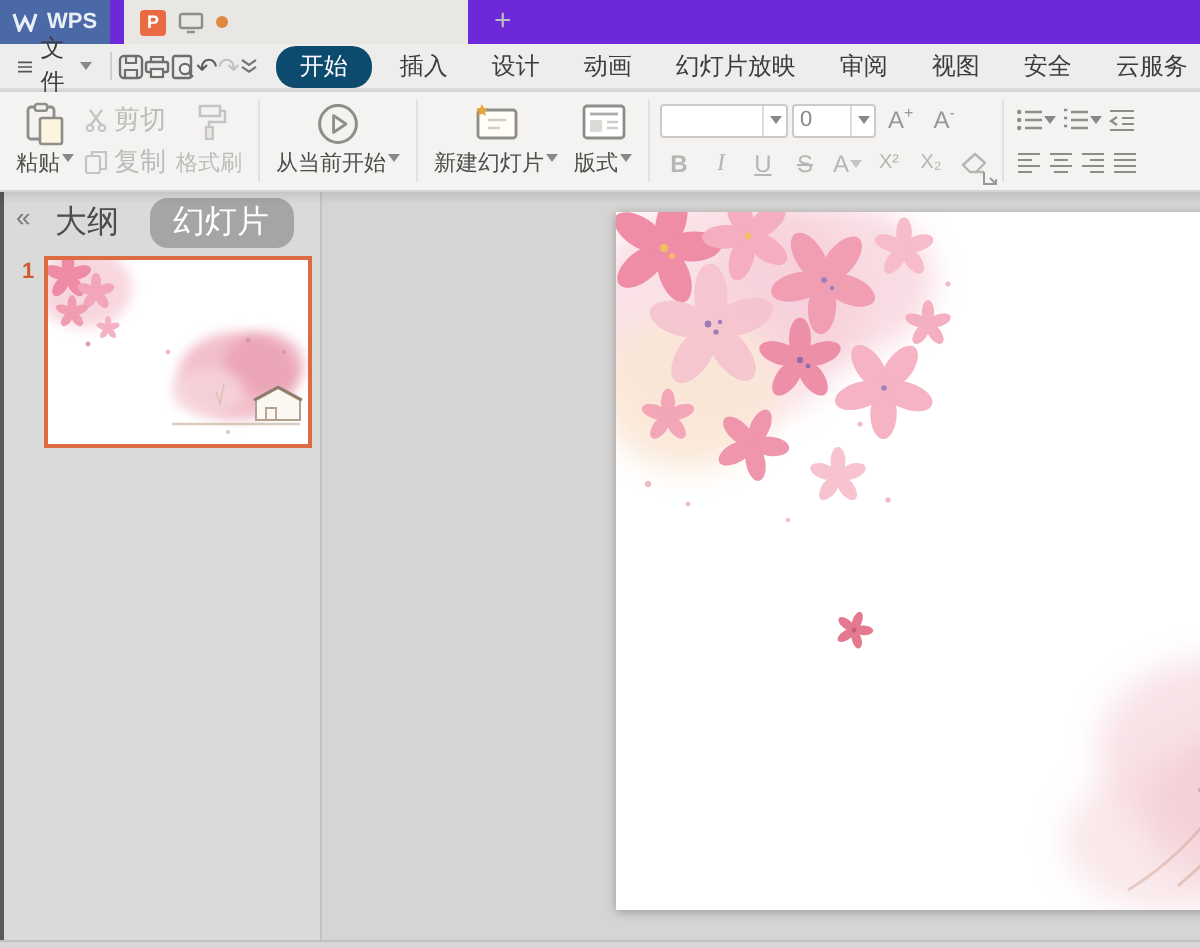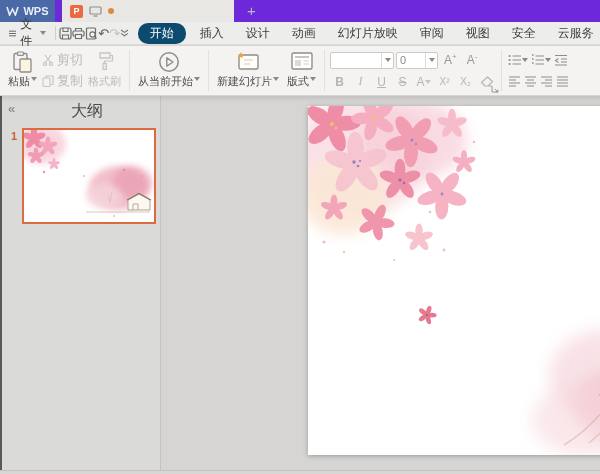--- a/index.html
+++ b/index.html
@@ -365,20 +365,21 @@
     </div>
   </div>
 
   <div class="content">
 
     <div class="sidebar">
       <div class="side-tabs">
         <span class="collapse">«</span>
         <span class="side-tab-group">
           <span class="outline-tab">大纲</span>
+          <span class="slides-tab">幻灯片</span>
         </span>
       </div>
       <div class="thumb-wrap">
         <span class="thumb-num">1</span>
         <div class="thumb">
           <svg width="130" height="92" viewBox="0 0 130 92">
             <defs>
               <g id="flT">
                 <ellipse cx="0" cy="-6" rx="3.2" ry="6"></ellipse>
                 <ellipse cx="0" cy="-6" rx="3.2" ry="6" transform="rotate(72)"></ellipse>

